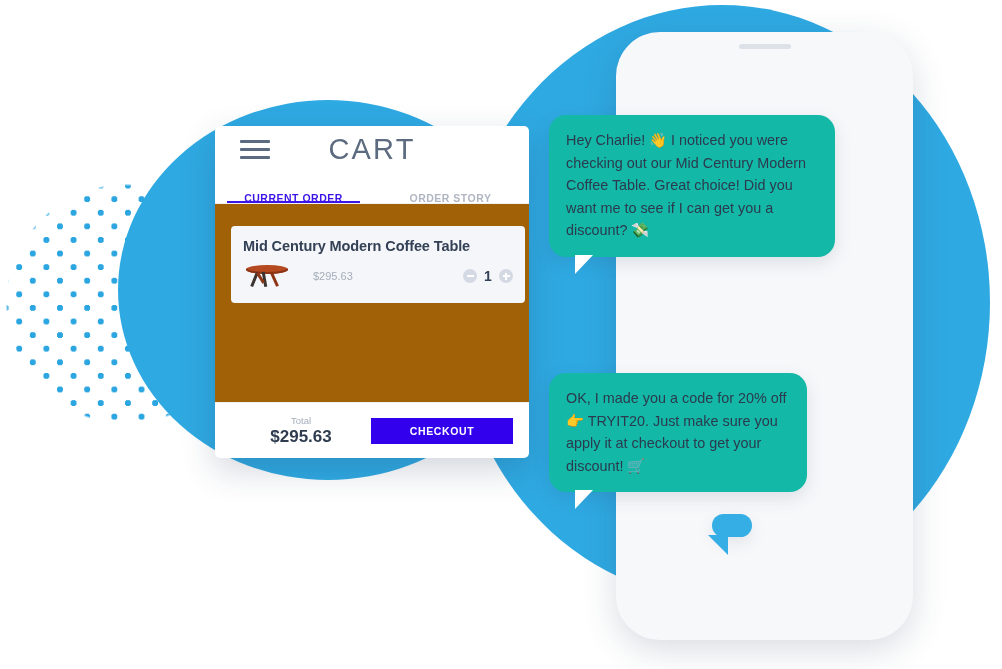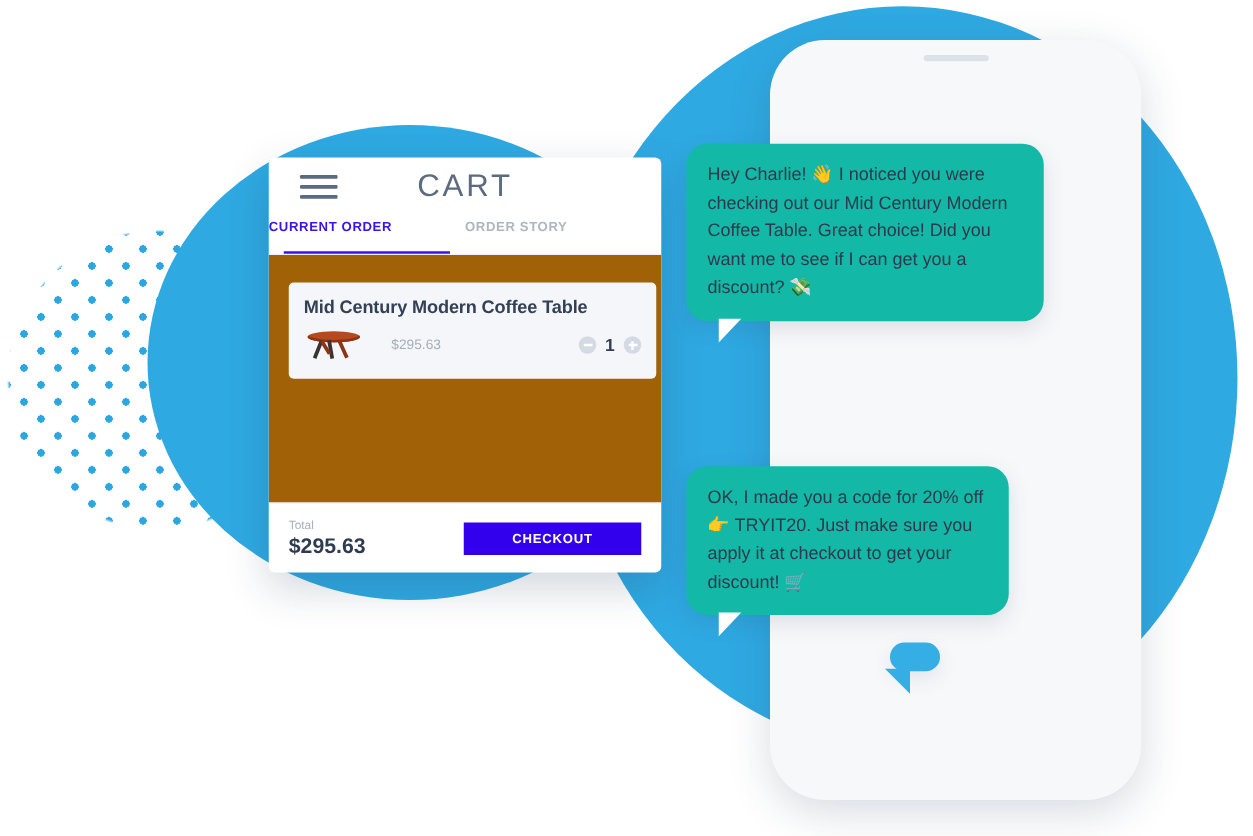--- a/index.html
+++ b/index.html
@@ -125,43 +125,44 @@
   .hamburger span {
     display: block;
     width: 30px;
     height: 3px;
     background: #5A6A80;
     border-radius: 1px;
   }
   .cart-title {
     width: 100%;
     text-align: center;
-    font-size: 25px;
+    font-size: 29px;
     font-weight: 300;
     letter-spacing: 2.2px;
     color: #5C6B7F;
     line-height: 46px;
   }
 
   .cart-tabs {
     display: flex;
     height: 32px;
     border-bottom: 1px solid #EEF1F5;
     flex: 0 0 auto;
   }
   .tab {
     flex: 1 1 50%;
-    text-align: left;
+    text-align: center;
     font-size: 10.5px;
     font-weight: bold;
     letter-spacing: 0.5px;
     color: #AFB6C2;
     position: relative;
     cursor: pointer;
     padding-top: 4px;
+    margin-top: 16px;
   }
   .tab.active { color: #3D14E8; }
   .tab.active::after {
     content: "";
     position: absolute;
     left: 12px;
     right: 12px;
     bottom: 0;
     height: 2.5px;
     background: #3D14E8;
@@ -266,21 +267,21 @@
   }
 
   .cart-footer {
     flex: 0 0 auto;
     height: 56px;
     border-top: 1px solid #EEF1F5;
     display: flex;
     align-items: center;
     padding: 0 16px;
   }
-  .total-block { flex: 1 1 auto; }
+  .total-block { flex: 1 1 auto; text-align: center; }
   .total-label {
     font-size: 9.5px;
     color: #A6AEBB;
     line-height: 12px;
   }
   .total-value {
     font-size: 17px;
     font-weight: bold;
     color: #2F3C50;
     line-height: 20px;

